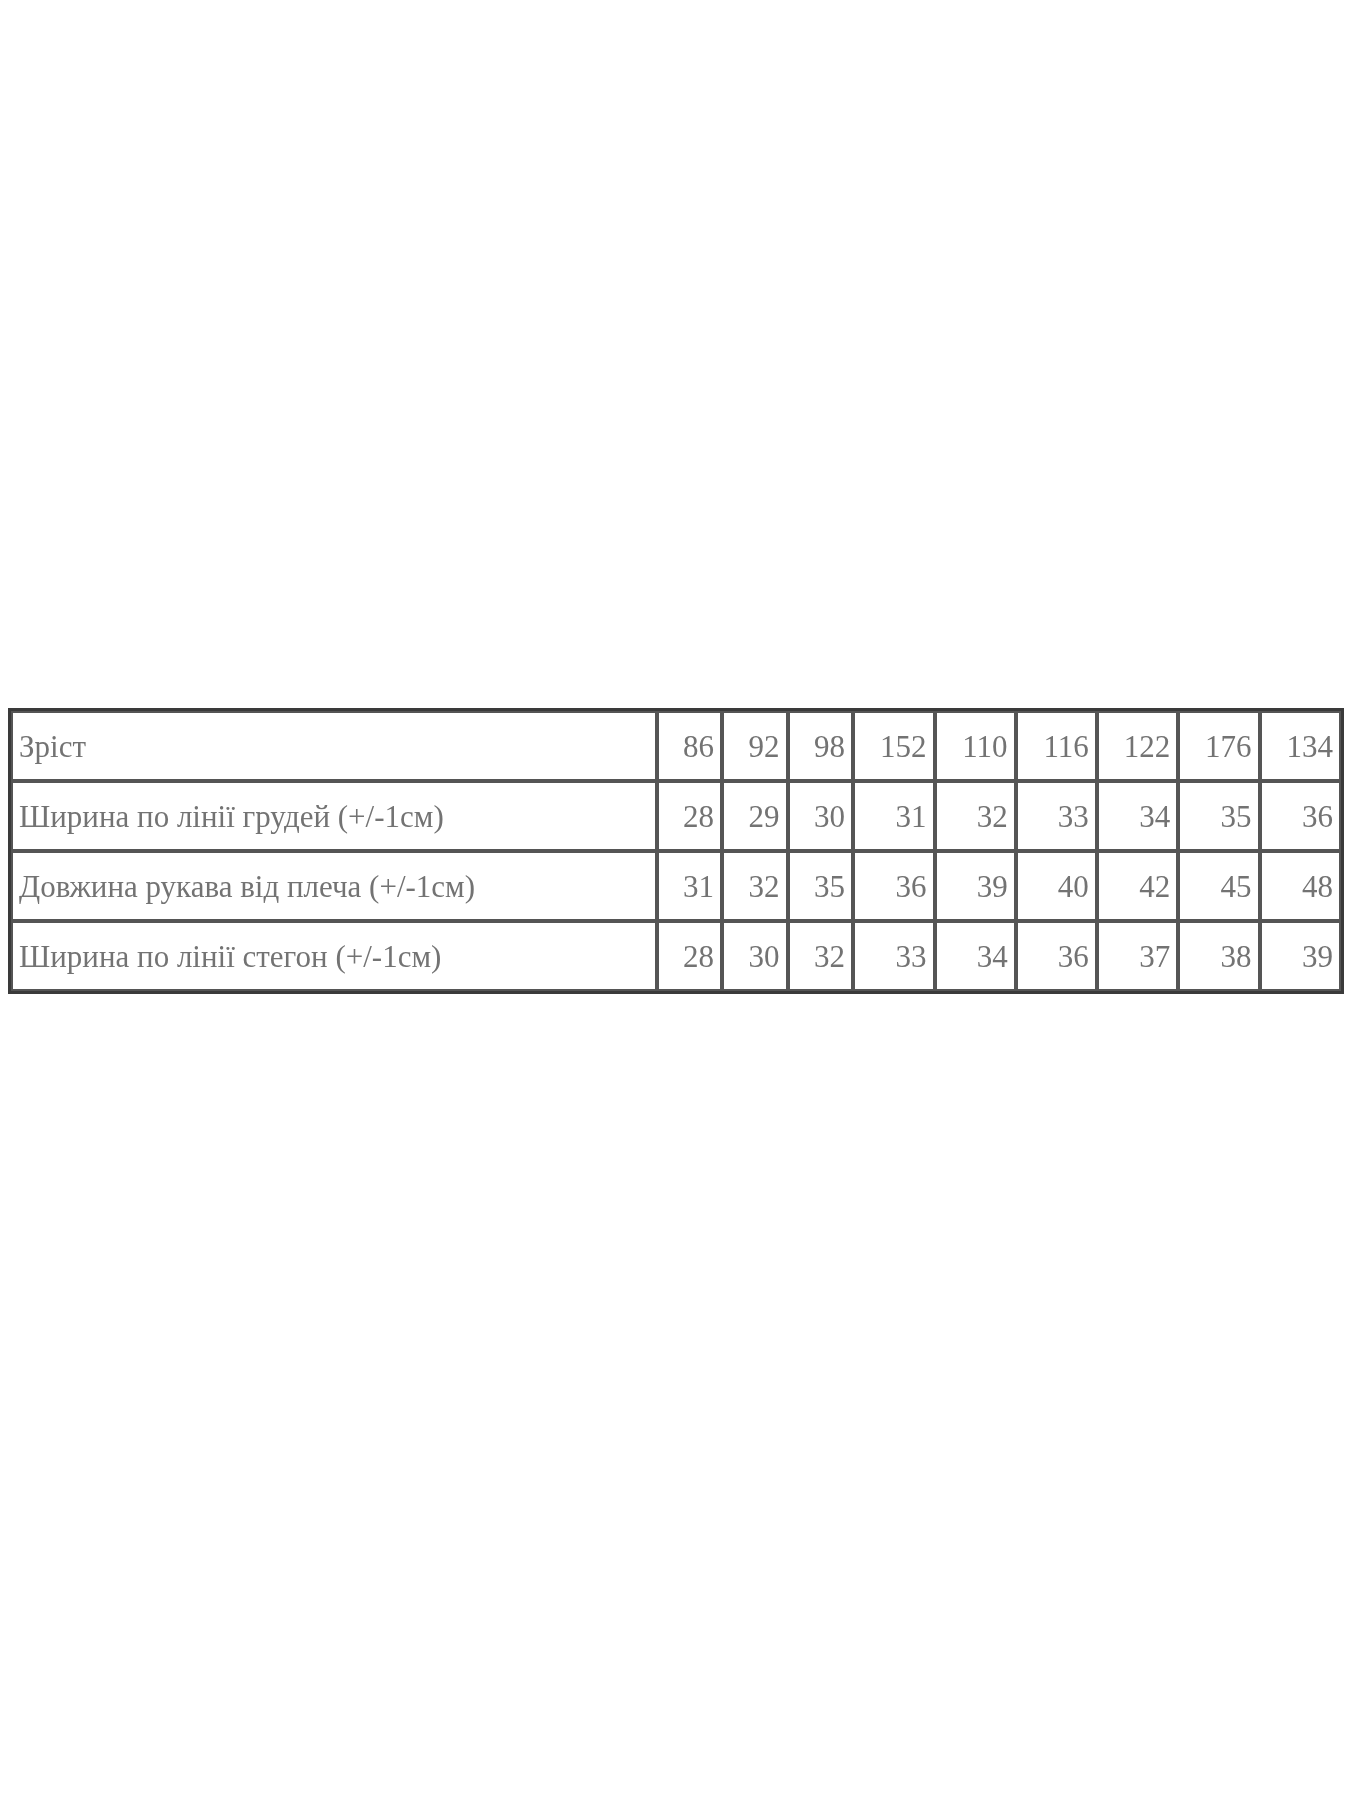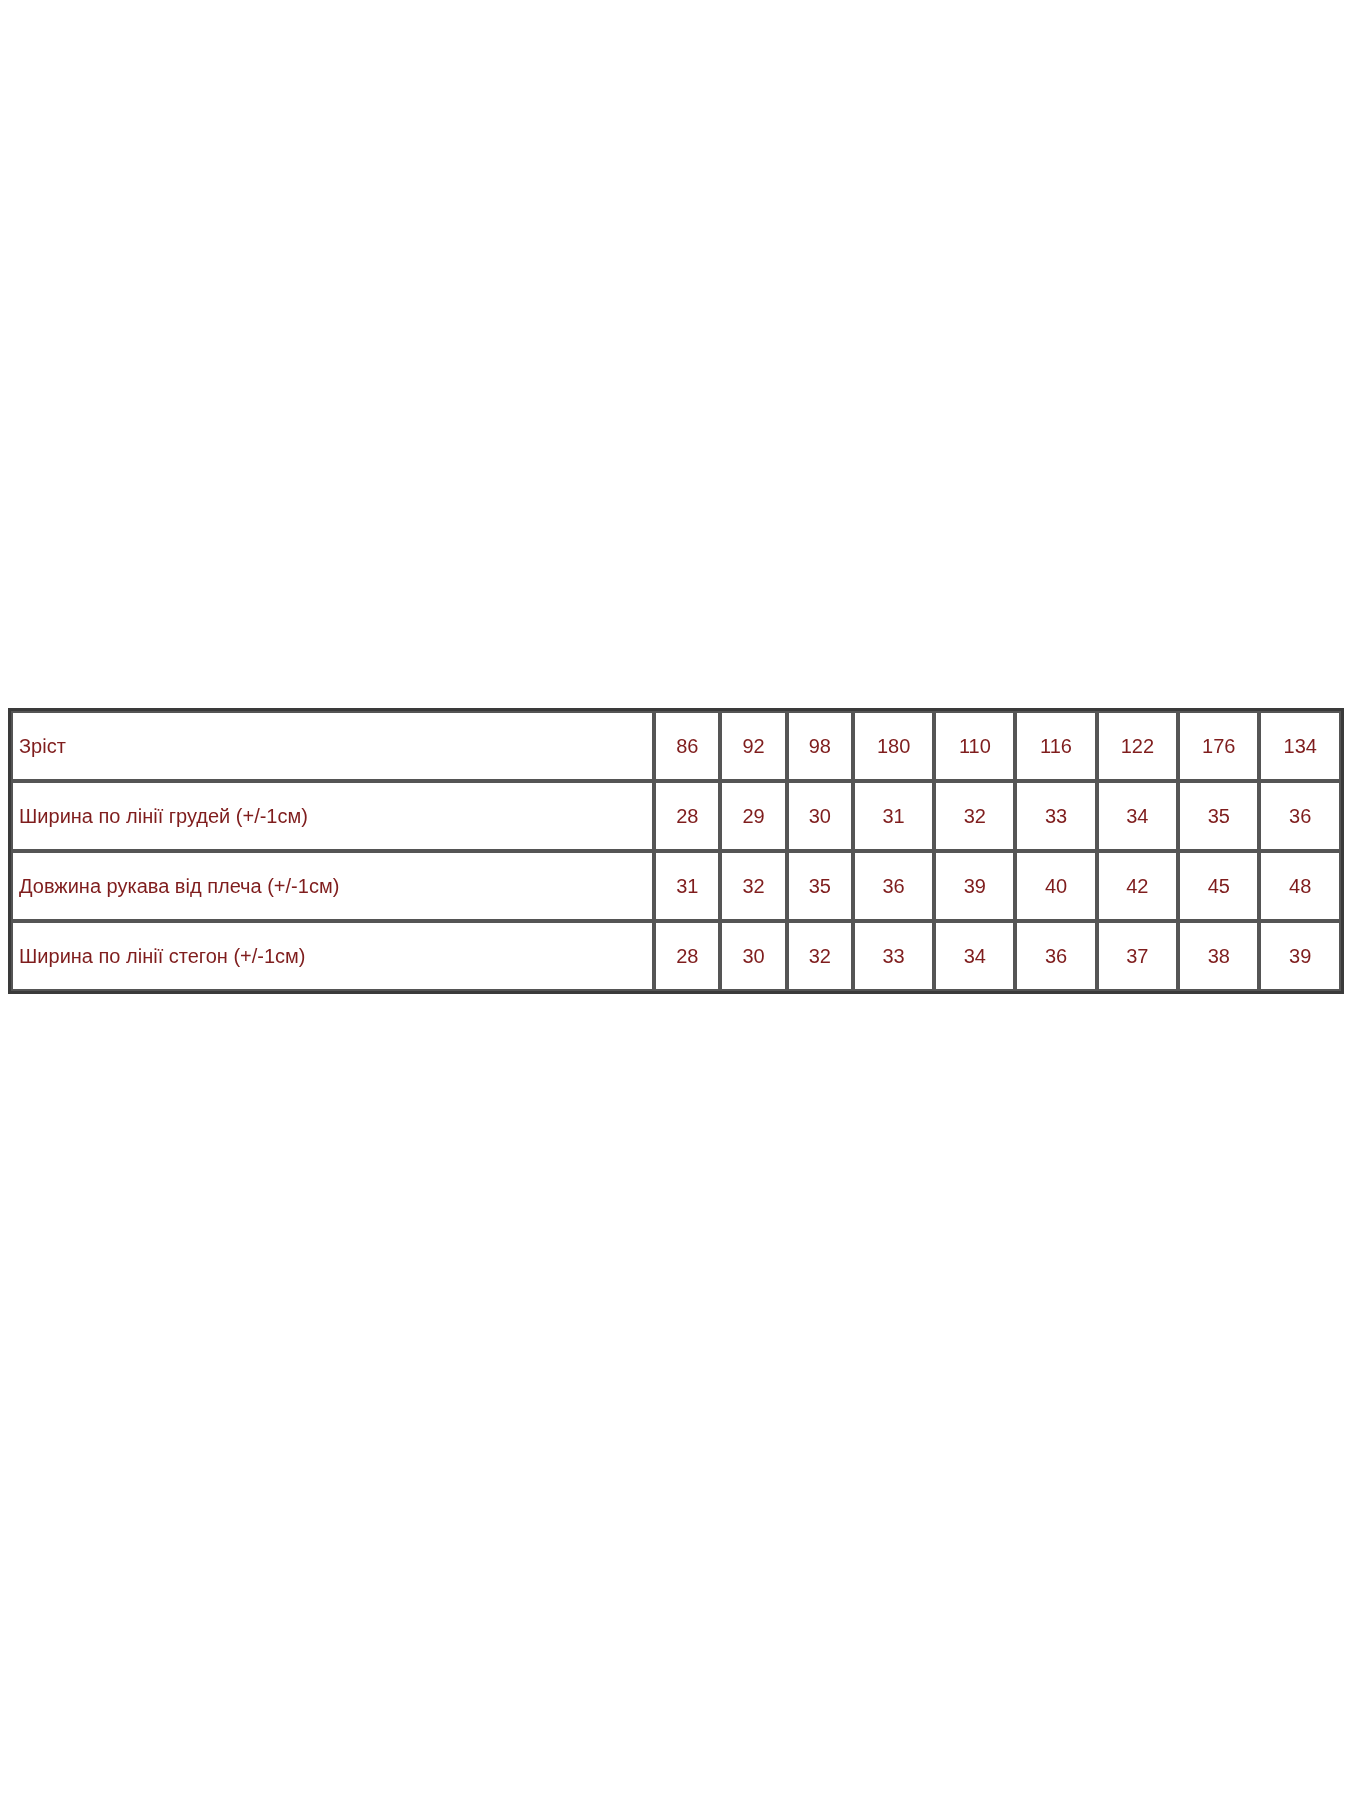--- a/index.html
+++ b/index.html
@@ -25,37 +25,37 @@
     border-collapse: separate;
     border-spacing: 0;
     width: 1336px;
     background: #ffffff;
     border: 3px solid #3a3a3a;
   }
 
   table.size-table td {
     border: 2px solid #555555;
     padding: 0 6px;
-    font-size: 20px;
+    font-size: 31px;
     line-height: 1.0;
     height: 66px;
-    color: #7f1d1d;
-    font-family: Liberation Sans, sans-serif;
+    color: #737373;
+    font-family: Liberation Serif, serif;
     white-space: nowrap;
     background: #ffffff;
   }
 
   td.row-label {
     text-align: left;
     width: 690px;
     padding-left: 10px;
   }
 
   td.val {
-    text-align: center;
+    text-align: right;
     padding-left: 9px;
     padding-right: 5px;
   }
 
   
   td.c0 { width: 56px; }
   td.c1 { width: 56px; margin-top: 15px; }
   td.c2 { width: 56px; }
   td.c3 { width: 72px; }
   td.c4 { width: 72px; }
@@ -69,21 +69,21 @@
 
 <div id="size-table-wrap">
   <table class="size-table">
     <tbody>
 
       <tr>
         <td class="row-label">Зріст</td>
         <td class="val c0">86</td>
         <td class="val c1">92</td>
         <td class="val c2">98</td>
-        <td class="val c3">180</td>
+        <td class="val c3">152</td>
         <td class="val c4">110</td>
         <td class="val c5">116</td>
         <td class="val c6">122</td>
         <td class="val c7">176</td>
         <td class="val c8">134</td>
       </tr>
 
 
       <tr>
         <td class="row-label">Ширина по лінії грудей (+/-1см)</td>

